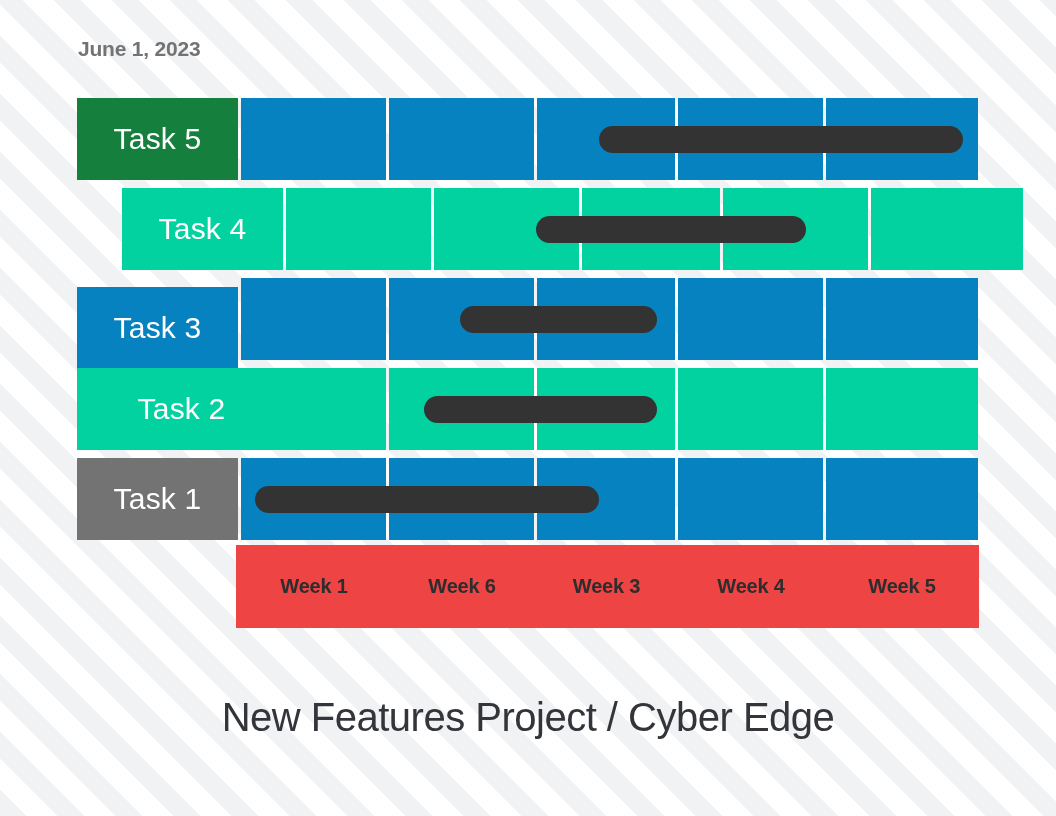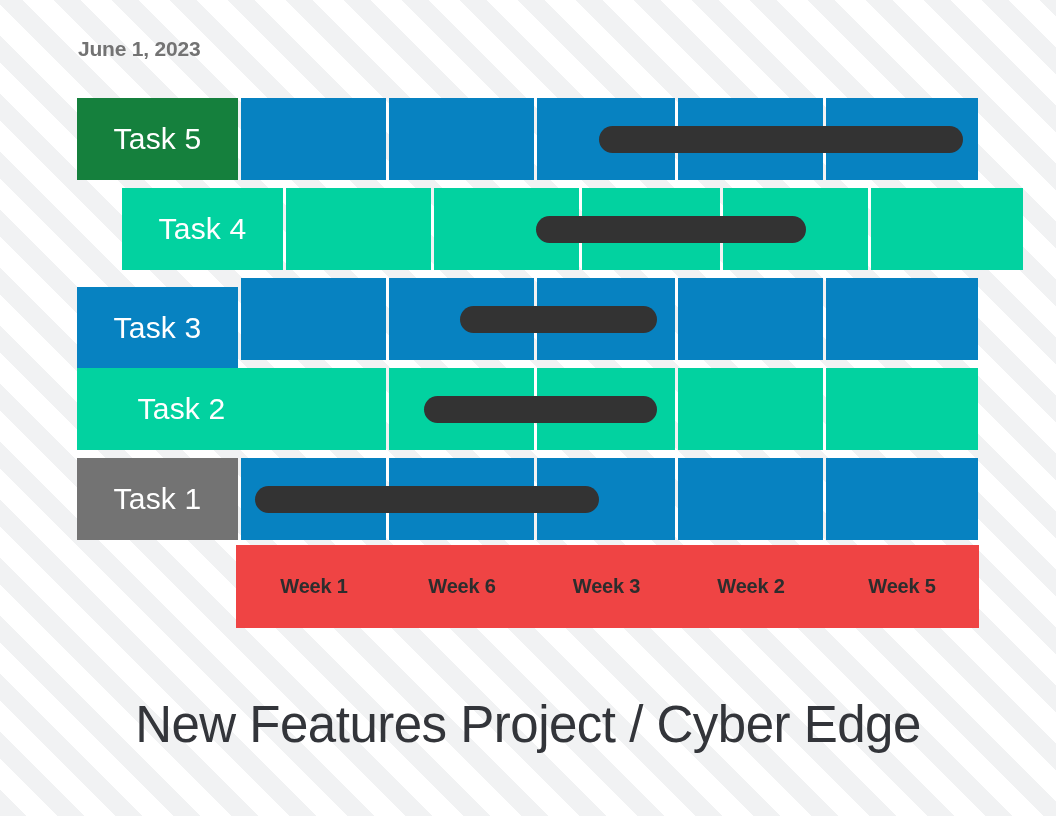--- a/index.html
+++ b/index.html
@@ -135,21 +135,21 @@
   .hc3 { left: 441px; width: 148px; }
   .hc4 { left: 589px; width: 154px; }
 
   
   #footer-title {
     position: absolute;
     left: 0;
     top: 695px;
     width: 1056px;
     text-align: center;
-    font-size: 51px;
+    font-size: 40px;
     font-weight: 300;
     color: #33353a;
     letter-spacing: -0.5px;
     white-space: nowrap;
   }
 </style>
 </head>
 <body>
 
 <div id="stripe-bg"></div>
@@ -222,21 +222,21 @@
   <div class="week-header-cell hc0">
         <span class="week-header-label">Week 1</span>
       </div>
       <div class="week-header-cell hc1">
         <span class="week-header-label">Week 6</span>
       </div>
       <div class="week-header-cell hc2">
         <span class="week-header-label">Week 3</span>
       </div>
       <div class="week-header-cell hc3">
-        <span class="week-header-label">Week 2</span>
+        <span class="week-header-label">Week 4</span>
       </div>
       <div class="week-header-cell hc4">
         <span class="week-header-label">Week 5</span>
       </div>
     </div>
 
   <div id="footer-title">New Features Project / Cyber Edge</div>
 
 </div>
 

